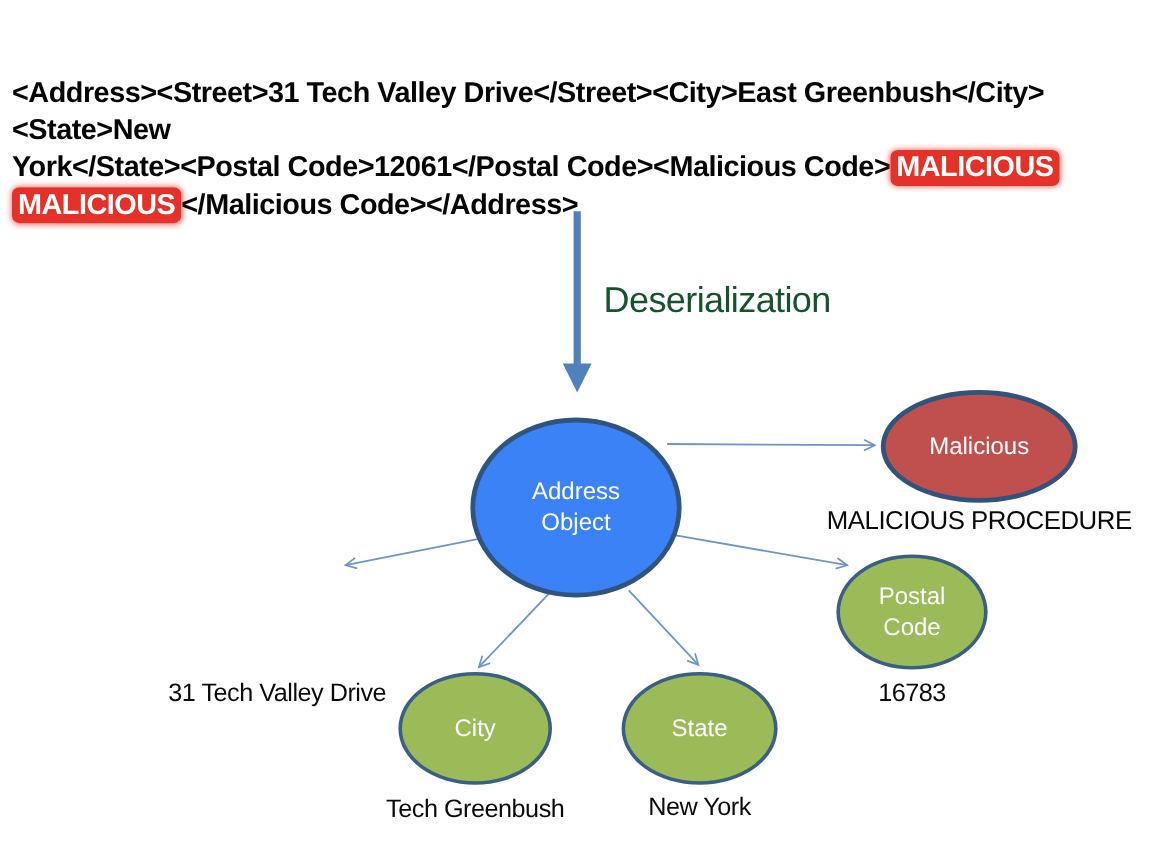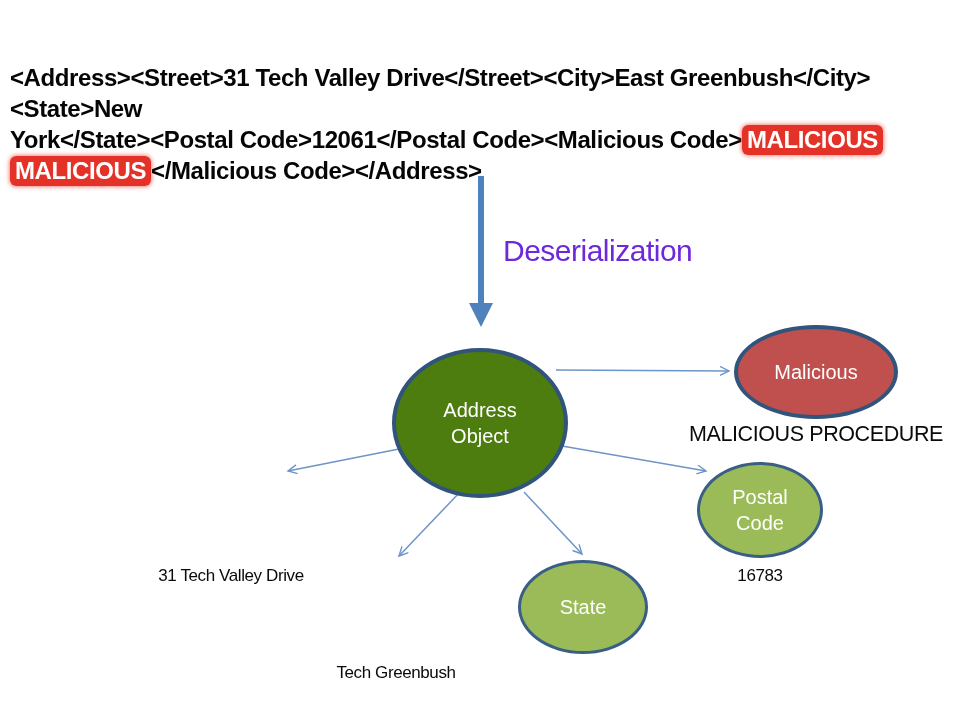--- a/index.html
+++ b/index.html
@@ -12,44 +12,44 @@
     position:absolute;left:10px;top:62px;width:940px;margin:0;
     font-size:24px;line-height:31px;font-weight:700;color:#050505;
     letter-spacing:-0.4px;
   }
   .xml .hl{
     background:#e53228;color:#ffffff;border-radius:6px;padding:1px 5px 2px 5px;
     box-shadow:0 0 5px rgba(231,52,40,.85);
   }
   
   .deser-label{
-    position:absolute;left:503px;top:234px;font-size:30px;color:#6d28d9;
+    position:absolute;left:503px;top:234px;font-size:30px;color:#14532d;
     font-weight:400;letter-spacing:-0.5px;
   }
   
   .overlay{position:absolute;left:0;top:0;width:960px;height:720px;pointer-events:none;}
   
   .node{
     position:absolute;border-radius:50%;display:flex;align-items:center;justify-content:center;
     text-align:center;color:#ffffff;font-size:20px;line-height:1.32;white-space:pre-line;
     box-sizing:border-box;
   }
-  .node-blue{background:#4d7c0f;border:4px solid #31547c;}
+  .node-blue{background:#3b82f6;border:4px solid #31547c;}
   .node-green{background:#9bbb59;border:3px solid #3a5f85;}
   .node-red{background:#c0504d;border:4px solid #31547c;}
   #node-address {left:392px;top:348px;width:176px;height:150px;}
   #node-malicious{left:734px;top:325px;width:164px;height:94px;}
   #node-street  {left:167px;top:462px;width:130px;height:96px;}
   #node-city    {left:332px;top:560px;width:128px;height:94px;}
   #node-state   {left:518px;top:560px;width:130px;height:94px;}
   #node-postal  {left:697px;top:462px;width:126px;height:96px;}
   
   .value-label{
     position:absolute;width:260px;text-align:center;color:#0a0a0a;
-    font-size:17px;letter-spacing:-0.4px;
+    font-size:21px;letter-spacing:-0.4px;
   }
   #val-street   {left:101px;top:566px;}
   #val-city     {left:266px;top:663px;}
   #val-state    {left:453px;top:661px;}
   #val-postal   {left:630px;top:566px;}
   #val-malicious{left:686px;top:422px;font-size:21.5px;}
 </style>
 </head>
 <body>
 
@@ -78,26 +78,30 @@
 
   <div class="deser-label">Deserialization</div>
 
   <div class="node node-blue" id="node-address">
     <span>Address
 Object</span>
   </div>
   <div class="node node-red" id="node-malicious">
     <span>Malicious</span>
   </div>
+  <div class="node node-green" id="node-city">
+    <span>City</span>
+  </div>
   <div class="node node-green" id="node-state">
     <span>State</span>
   </div>
   <div class="node node-green" id="node-postal">
     <span>Postal
 Code</span>
   </div>
 
   <div class="value-label" id="val-street">31 Tech Valley Drive</div>
   <div class="value-label" id="val-city">Tech Greenbush</div>
+  <div class="value-label" id="val-state">New York</div>
   <div class="value-label" id="val-postal">16783</div>
   <div class="value-label" id="val-malicious">MALICIOUS PROCEDURE</div>
 
 </div>
 
 </body></html>

